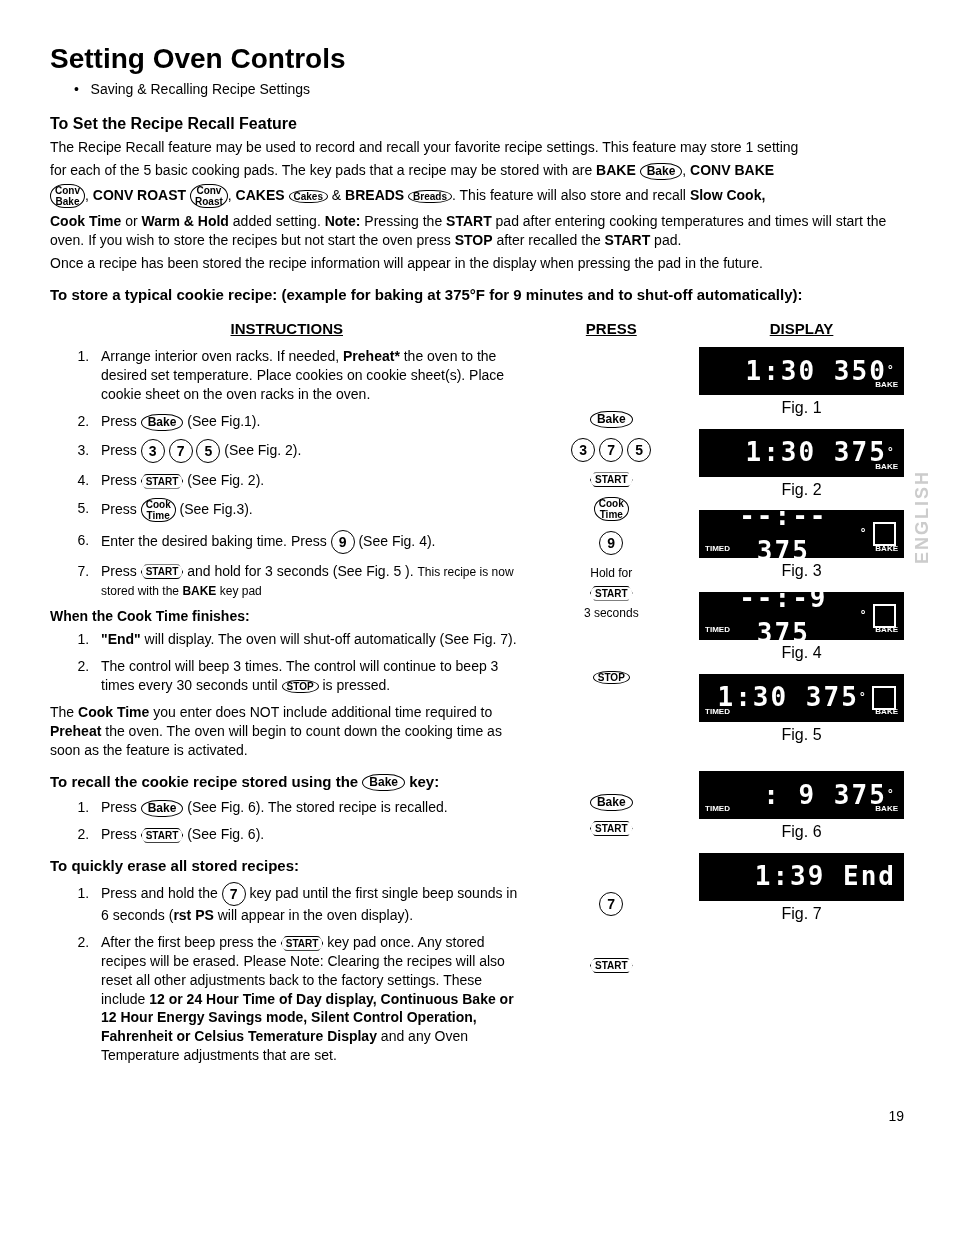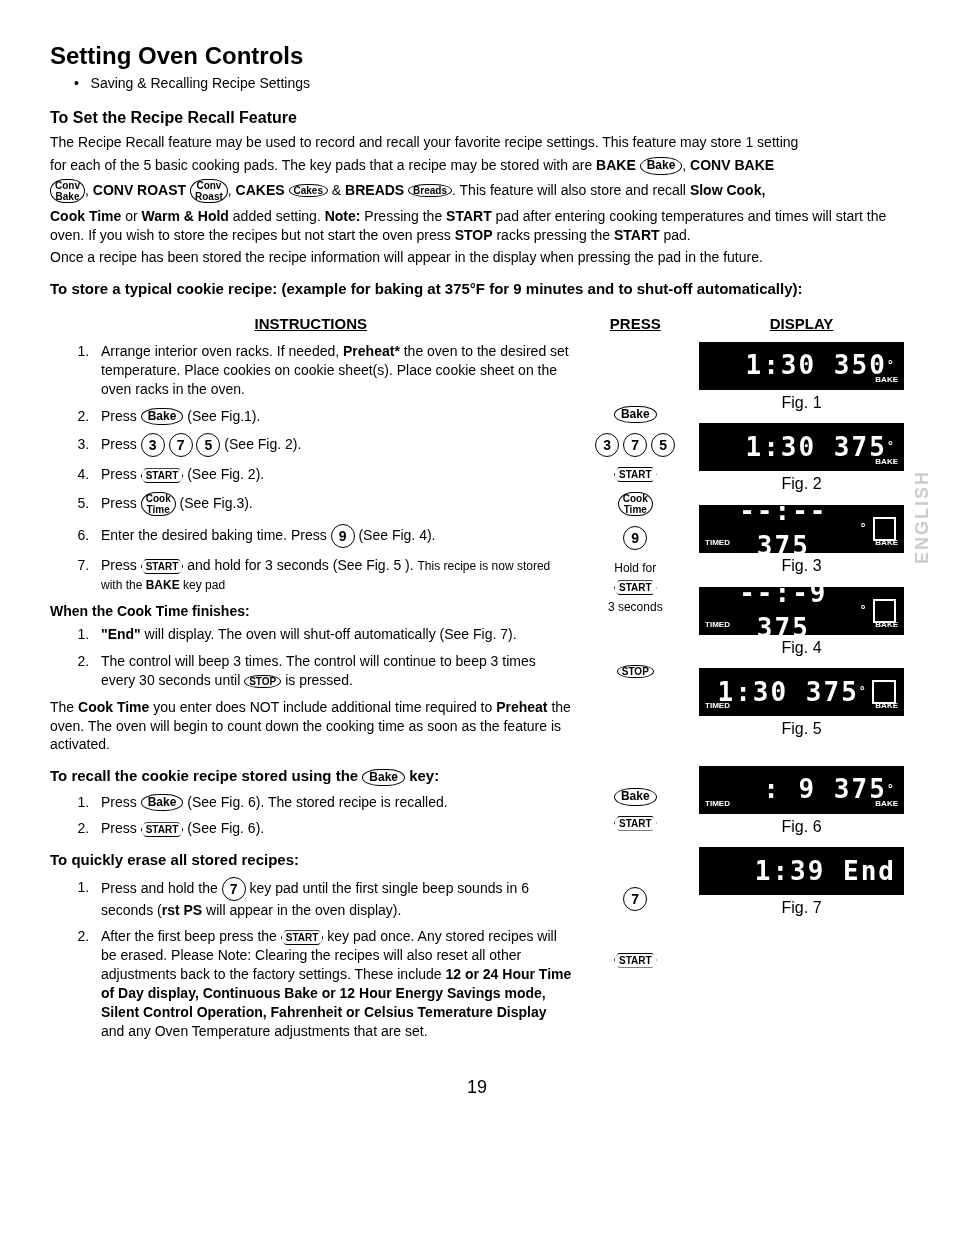--- a/index.html
+++ b/index.html
@@ -1,41 +1,41 @@
 <!DOCTYPE html>
 <html><head>
 <meta charset="utf-8">
 <style>
   body { font-family: Arial, Helvetica, sans-serif; font-size: 14px; color: #000; margin: 0; padding: 40px 50px; max-width: 870px; line-height: 1.35; }
-  h1 { font-size: 24px; font-weight: bold; margin: 0 0 2px 0; }
+  h1 { font-size: 28px; font-weight: bold; margin: 0 0 2px 0; }
   .sub { margin: 0 0 14px 24px; }
   h2 { font-size: 16px; font-weight: bold; margin: 10px 0 4px 0; }
   h3 { font-size: 15px; font-weight: bold; margin: 12px 0 6px 0; }
   .section-col-header { font-size: 15px; font-weight: bold; text-decoration: underline; text-align: center; margin: 8px 0; }
   .pad { display: inline-block; border: 1.5px solid #000; border-radius: 50%/60%; padding: 1px 6px; font-weight: bold; font-size: 12px; vertical-align: middle; line-height: 1.1; text-align: center; min-width: 20px; }
   .pad.small { font-size: 10px; padding: 0 4px; }
   .pad.num { border-radius: 50%; padding: 2px 0; width: 22px; height: 18px; line-height: 18px; font-size: 14px; }
   .pad.diamond { border-radius: 6px; transform: none; padding: 1px 4px; font-size: 10px; border: 1.5px solid #000; clip-path: polygon(10% 0, 90% 0, 100% 50%, 90% 100%, 10% 100%, 0 50%); }
   .body-text { margin: 4px 0; }
-  .cols { display: flex; gap: 4px; margin-top: 6px; }
+  .cols { display: flex; gap: 28px; margin-top: 6px; }
   .col-instr { flex: 1 1 55%; }
   .col-press { flex: 0 0 14%; text-align: center; }
   .col-display { flex: 0 0 24%; text-align: center; }
   ol.steps { padding-left: 22px; margin: 4px 0; }
   ol.steps > li { margin-bottom: 8px; padding-left: 8px; margin-left: 21px; }
   .display-box { background: #000; color: #fff; font-family: "DS-Digital", "Courier New", monospace; font-size: 26px; letter-spacing: 2px; padding: 6px 8px; margin: 4px 0 2px 0; position: relative; height: 36px; display: flex; align-items: center; justify-content: flex-end; font-weight: bold; }
   .display-box .tl, .display-box .tr, .display-box .bl, .display-box .br { font-size: 8px; font-family: Arial; letter-spacing: 0; position: absolute; }
   .display-box .bl { left: 6px; bottom: 4px; }
   .display-box .br { right: 6px; bottom: 4px; }
   .display-box .main { font-family: monospace; font-stretch: expanded; }
   .figcap { font-size: 16px; margin: 2px 0 10px 0; }
   .press-item { margin: 10px 0; display: flex; flex-direction: column; align-items: center; gap: 4px; }
   .press-row { display: flex; gap: 4px; justify-content: center; }
   .note-small { font-size: 12px; }
-  .page-num { text-align: center; margin-top: 26px; font-size: 18px; }
+  .page-num { text-align: right; margin-top: 34px; font-size: 14px; }
   .side-lang { position: absolute; right: 20px; top: 470px; writing-mode: vertical-rl; transform: rotate(180deg); color: #ccc; font-size: 18px; letter-spacing: 2px; font-weight: bold; }
   .sq { display: inline-block; width: 20px; height: 20px; border: 2px solid #fff; margin-left: 4px; vertical-align: middle; }
   .deg { font-size: 12px; vertical-align: top; }
 </style>
 </head>
 <body>
 
 <h1>Setting Oven Controls</h1>
 <p class="sub">•&nbsp;&nbsp;&nbsp;<span>Saving &amp; Recalling Recipe Settings</span></p>
 
@@ -51,21 +51,21 @@
 <p class="body-text">
   <span class="pad small" style="white-space:pre-line">Conv
 Bake</span>, <b>CONV ROAST</b>
   <span class="pad small" style="white-space:pre-line">Conv
 Roast</span>, <b>CAKES</b>
   <span class="pad small">Cakes</span><span> &amp; </span><b>BREADS</b>
   <span class="pad small">Breads</span><span>.  This feature will also store and recall </span><b>Slow Cook,</b>
 </p>
 
 <p class="body-text">
-  <b>Cook Time</b><span> or </span><b>Warm &amp; Hold</b><span> added setting. </span><b>Note:</b><span> Pressing the </span><b>START</b><span> pad after entering cooking temperatures and times will start the oven. If you wish to store the recipes but not start the oven press </span><b>STOP</b><span> racks pressing the </span><b>START</b><span> pad.</span>
+  <b>Cook Time</b><span> or </span><b>Warm &amp; Hold</b><span> added setting. </span><b>Note:</b><span> Pressing the </span><b>START</b><span> pad after entering cooking temperatures and times will start the oven. If you wish to store the recipes but not start the oven press </span><b>STOP</b><span> after recalled the </span><b>START</b><span> pad.</span>
 </p>
 
 <p class="body-text">Once a recipe has been stored  the recipe information will appear in the display when pressing the pad in the future.</p>
 
 <h3>To store a typical cookie recipe: (example for baking at 375°F for 9 minutes and to shut-off automatically):</h3>
 
 <div class="cols">
   <div class="col-instr">
     <div class="section-col-header">INSTRUCTIONS</div>
 

